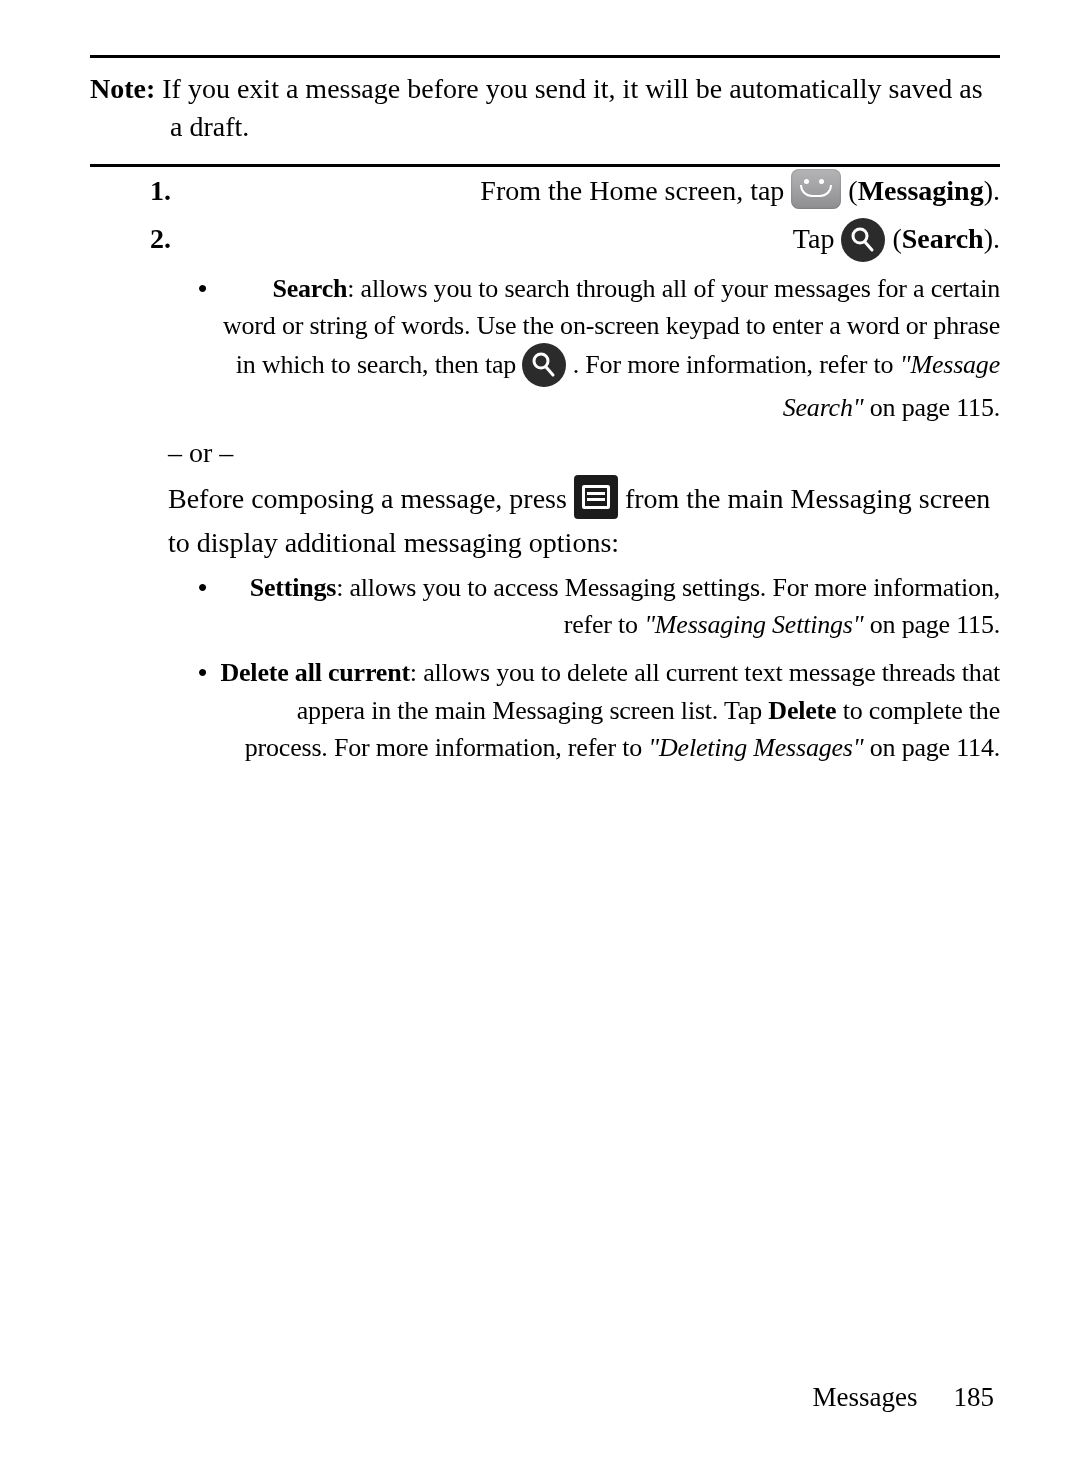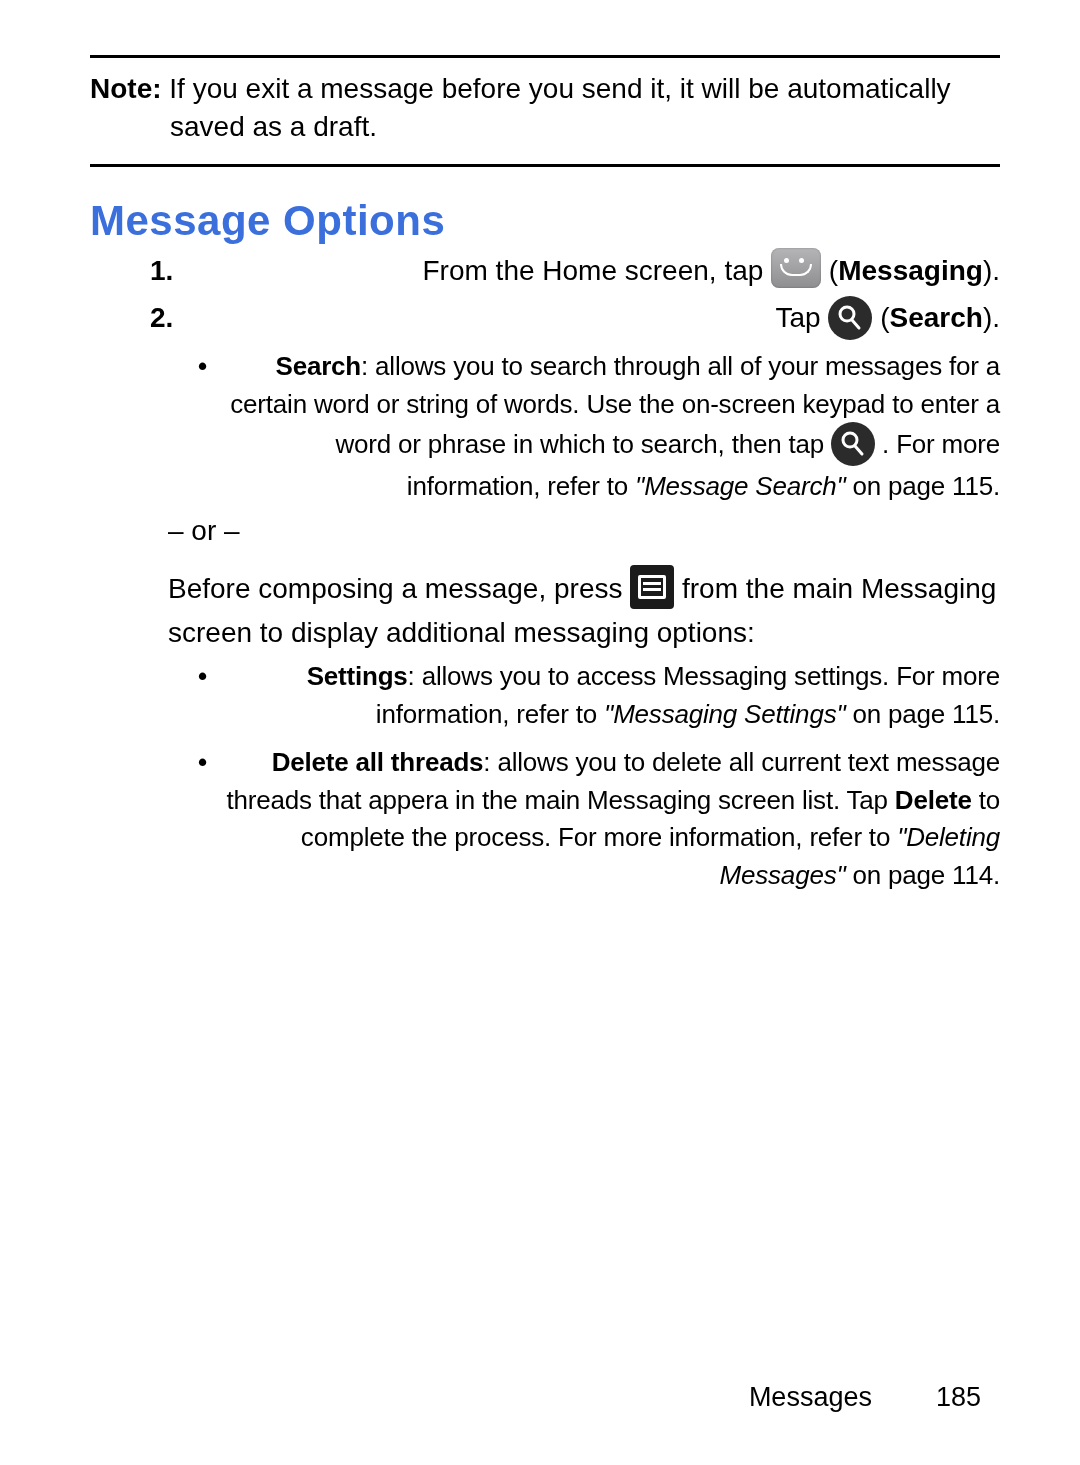--- a/index.html
+++ b/index.html
@@ -5,21 +5,21 @@
   html, body {
     margin: 0;
     padding: 0;
     background: #fff;
   }
   .page {
     width: 1080px;
     height: 1465px;
     padding: 55px 80px 40px 90px;
     box-sizing: border-box;
-    font-family: Liberation Sans, sans-serif;
+    font-family: Liberation Serif, serif;
     color: #000;
     position: relative;
   }
   .hr {
     border: none;
     border-top: 3px solid #000;
     margin: 0;
   }
   .note-block {
     padding: 12px 0 18px 0;
@@ -79,21 +79,21 @@
   .bullet-mark {
     width: 22px;
     flex-shrink: 0;
     font-weight: 700;
   }
   .bullet-body {
     flex: 1;
     text-align: right;
   }
   .or-line {
-    margin: 10px 0 22px 78px;
+    margin: 10px 0 10px 78px;
     font-size: 28px;
   }
   .continuation {
     margin: 0 0 6px 78px;
     font-size: 28px;
     line-height: 1.4;
   }
   
   .icon-inline {
     display: inline-block;
@@ -166,42 +166,41 @@
     left: 13px;
     right: 13px;
     top: 17px;
     height: 3px;
     background: #fff;
     box-shadow: 0 6px 0 #fff;
   }
   .footer {
     position: absolute;
     bottom: 52px;
-    right: 99px;
+    right: 86px;
     font-size: 27px;
     display: flex;
-    gap: 64px;
+    gap: 36px;
   }
 </style>
 </head>
 <body>
 
 <div class="page">
 
   <hr class="hr">
 
   <div class="note-block">
     <span class="note-body">
       <span class="note-label">Note:</span><span> If you exit a message before you send it, it will be automatically saved as a draft.</span>
     </span>
   </div>
 
   <hr class="hr">
 
-  <div class="h1">Message Options</div>
 
   <div class="step-row">
     <div class="step-num">1.</div>
     <div class="step-text">
       <span>From the Home screen, tap </span>
       <span class="icon-inline msg-icon"></span>
       <span> (</span><span class="bold">Messaging</span><span>).</span>
     </div>
   </div>
 
@@ -248,21 +247,21 @@
       <div class="bullet-body">
         <span class="bold">Settings</span><span>: allows you to access Messaging settings. For more information, refer to </span><span class="italic-q">"Messaging Settings"</span><span>  on page 115.</span>
       </div>
     </div>
   </div>
 
   <div class="bullets">
     <div class="bullet-item">
       <div class="bullet-mark">•</div>
       <div class="bullet-body">
-        <span class="bold">Delete all threads</span><span>: allows you to delete all current text message threads that appera in the main Messaging screen list. Tap </span><span class="bold">Delete</span><span> to complete the process. For more information, refer to </span><span class="italic-q">"Deleting Messages"</span><span>  on page 114.</span>
+        <span class="bold">Delete all current</span><span>: allows you to delete all current text message threads that appera in the main Messaging screen list. Tap </span><span class="bold">Delete</span><span> to complete the process. For more information, refer to </span><span class="italic-q">"Deleting Messages"</span><span>  on page 114.</span>
       </div>
     </div>
   </div>
 
   <div class="footer">
     <span>Messages</span>
     <span>185</span>
   </div>
 
 </div>

